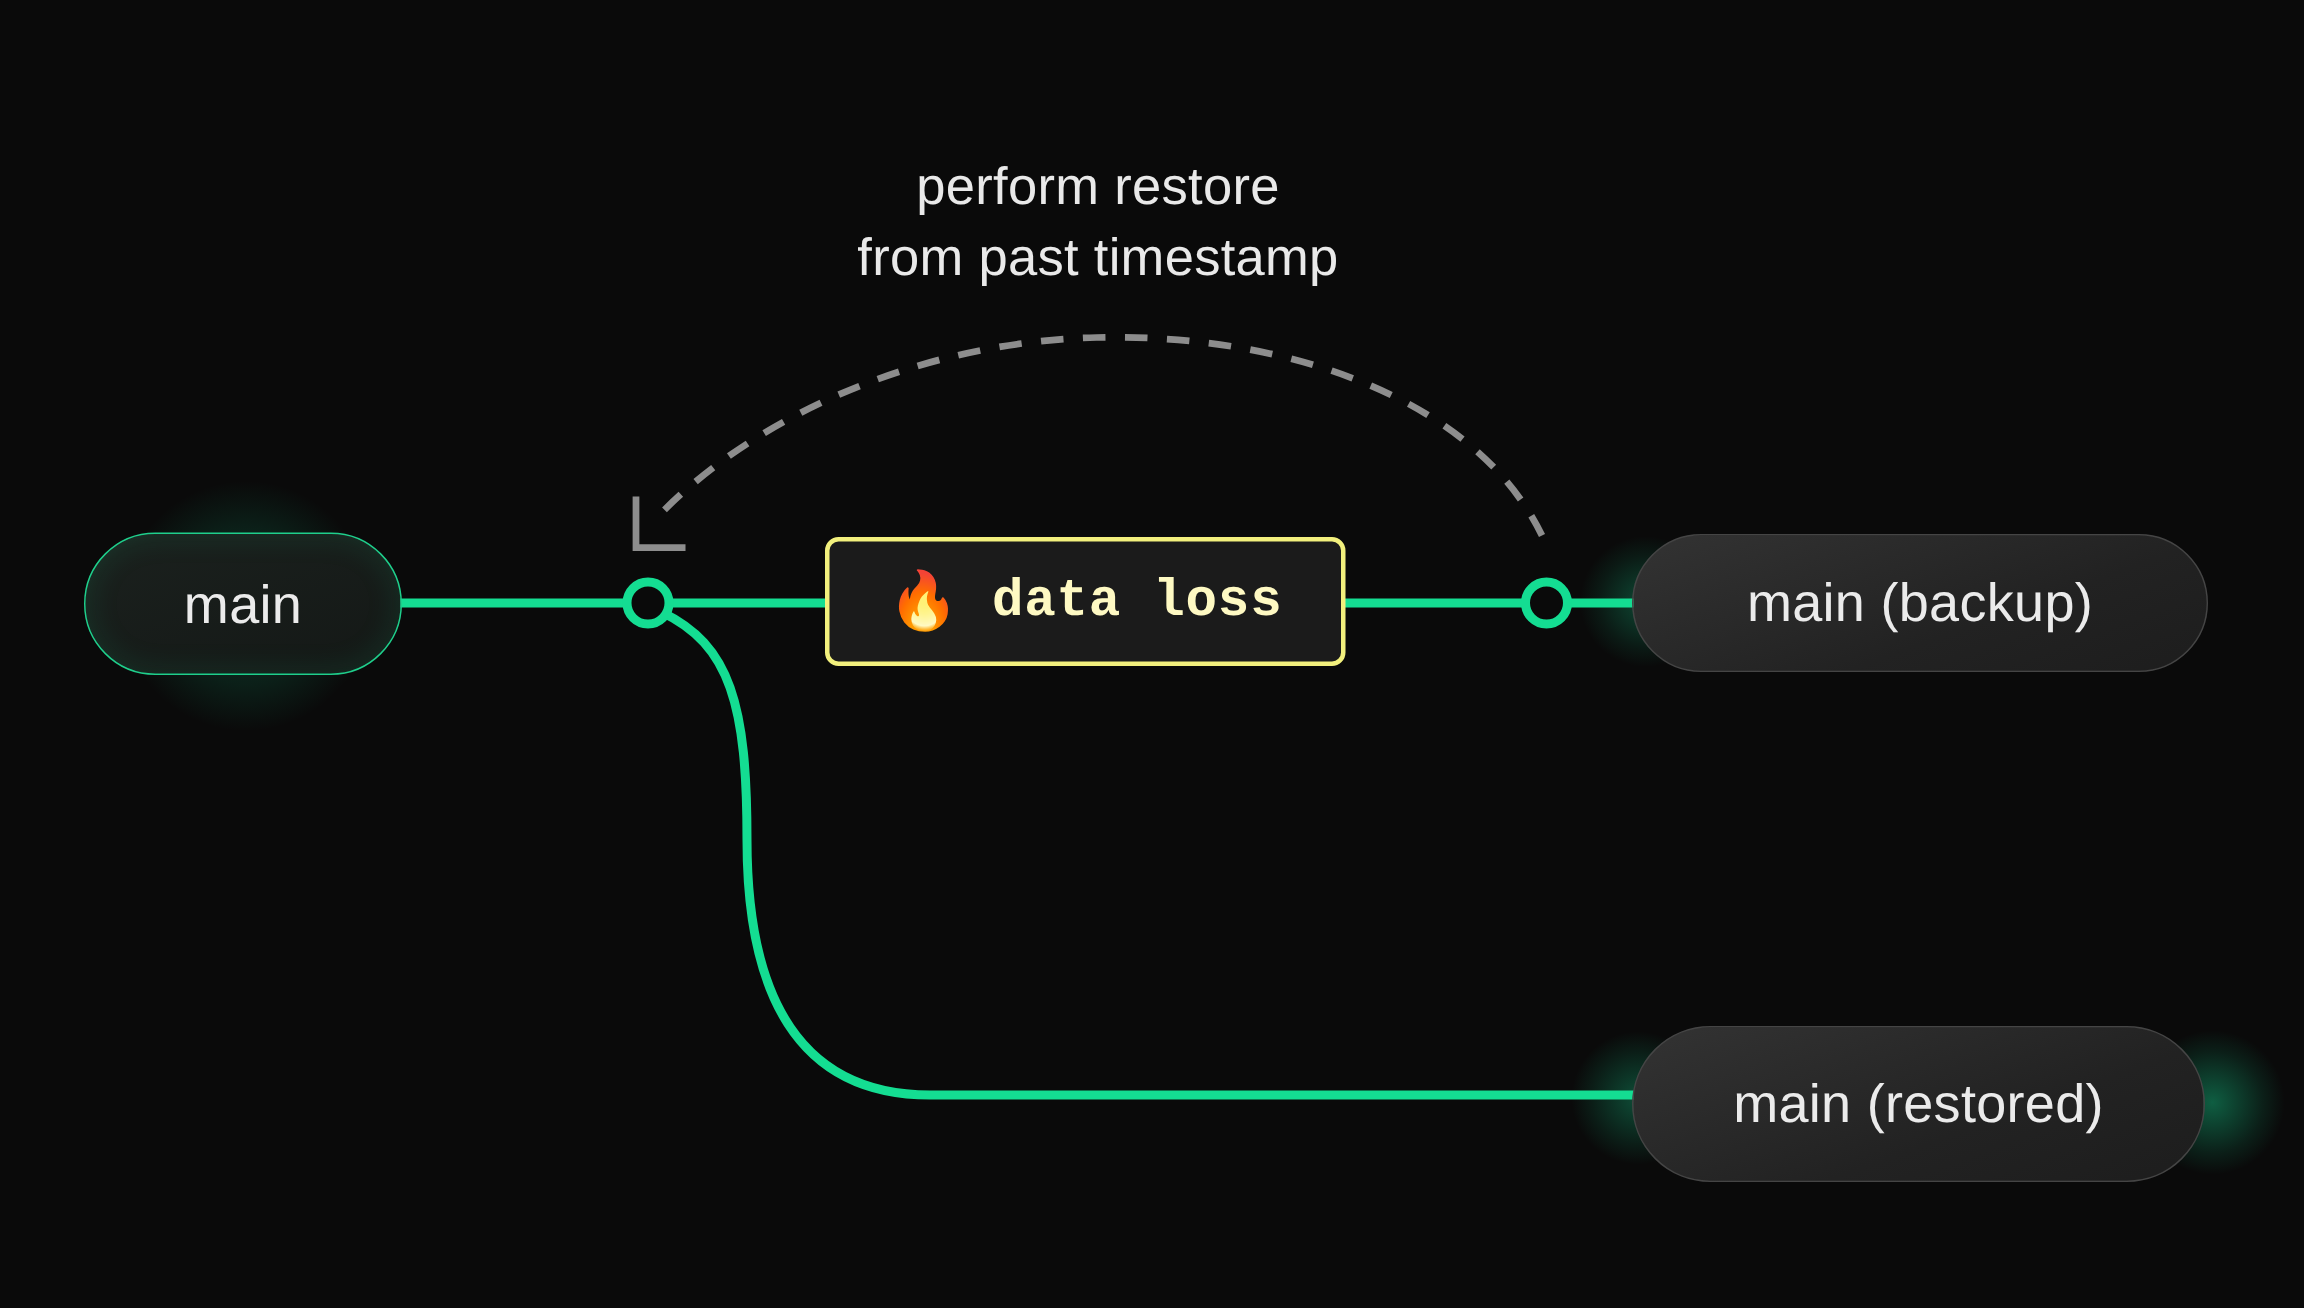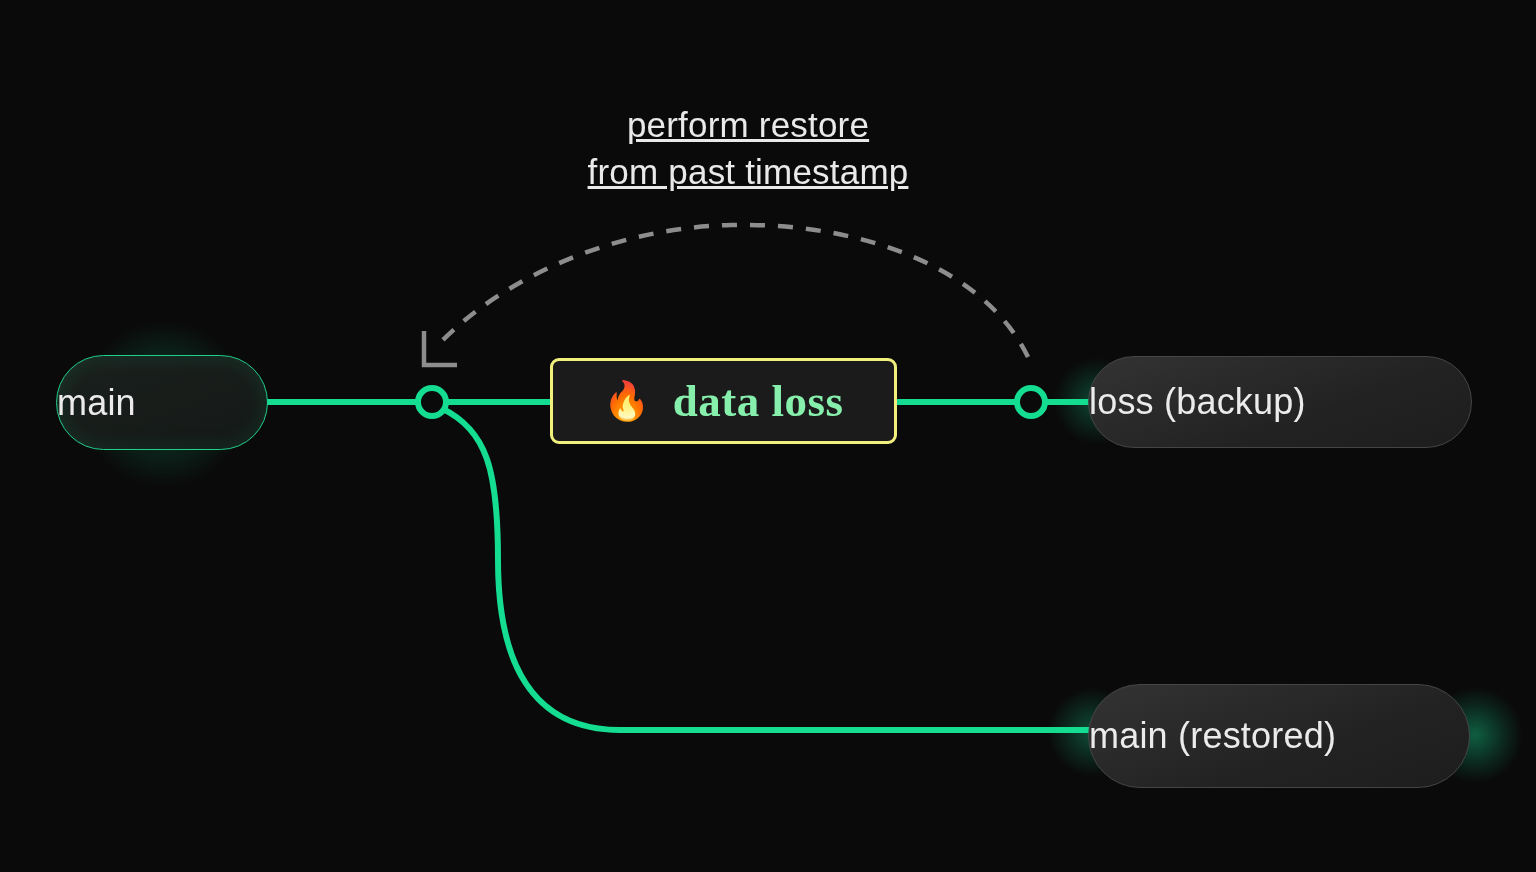--- a/index.html
+++ b/index.html
@@ -12,31 +12,30 @@
     width: 1536px;
     height: 872px;
     background: #0a0a0a;
     overflow: hidden;
     font-family: "Liberation Sans", sans-serif;
   }
 
   
   .caption {
     position: absolute;
-    left: 16px;
+    left: 0;
     top: 101px;
     width: 1464px;
     text-align: center;
     color: #e9e9e9;
     font-size: 35px;
     line-height: 47px;
     letter-spacing: 0.2px;
     white-space: pre-line;
     font-weight: 400;
-    text-decoration: underline;
   }
 
   
   #edges, #dashed {
     position: absolute;
     left: 0;
     top: 0;
     width: 1536px;
     height: 872px;
     overflow: visible;
@@ -67,20 +66,21 @@
     left: 1410px; top: 670px;
     width: 130px; height: 130px;
     background: radial-gradient(closest-side, rgba(22,220,150,0.40), rgba(22,220,150,0.10) 52%, rgba(22,220,150,0) 74%);
   }
 
   
   .pill {
     position: absolute;
     display: flex;
     align-items: center;
+    justify-content: center;
     border-radius: 999px;
     box-sizing: border-box;
     color: #ebebeb;
     font-size: 36px;
     letter-spacing: 0.2px;
     white-space: nowrap;
   }
   .pill-main {
     left: 56px; top: 355px;
     width: 212px; height: 95px;
@@ -113,24 +113,24 @@
     display: flex;
     align-items: center;
     justify-content: center;
     gap: 22px;
   }
   .loss-emoji {
     font-size: 38px;
     line-height: 1;
   }
   .loss-label {
-    font-family: Liberation Serif, serif;
-    font-size: 45px;
+    font-family: Liberation Mono, monospace;
+    font-size: 35px;
     font-weight: 700;
-    color: #86efac;
+    color: #fef9c3;
     letter-spacing: 0.5px;
   }
 </style>
 </head>
 <body>
 
 <div id="canvas">
 
   <div class="glow glow-main"></div>
   <div class="glow glow-backup"></div>
@@ -159,21 +159,21 @@
 
     <circle cx="432" cy="402" r="14" fill="#0a0a0a" stroke="#14dd92" stroke-width="6"></circle>
     <circle cx="1031" cy="402" r="14" fill="#0a0a0a" stroke="#14dd92" stroke-width="6"></circle>
   </svg>
 
   <div class="pill pill-main">
     <span>main</span>
   </div>
 
   <div class="pill pill-gray pill-backup">
-    <span>loss (backup)</span>
+    <span>main (backup)</span>
   </div>
 
   <div class="pill pill-gray pill-restored">
     <span>main (restored)</span>
   </div>
 
   <div class="loss-box">
     <span class="loss-emoji">🔥</span>
     <span class="loss-label">data loss</span>
   </div>

